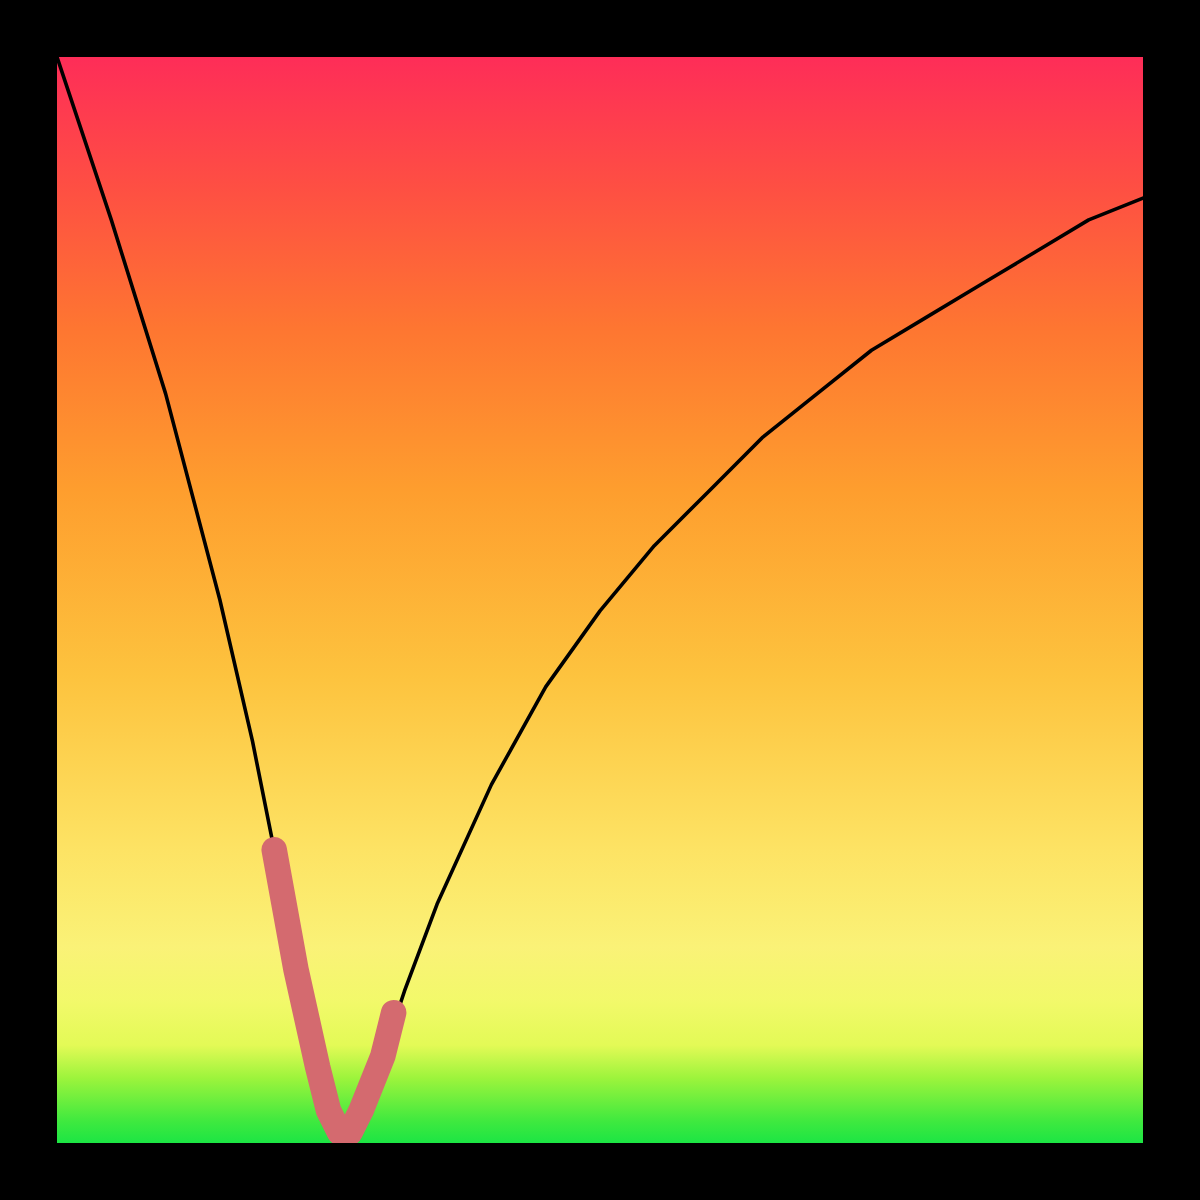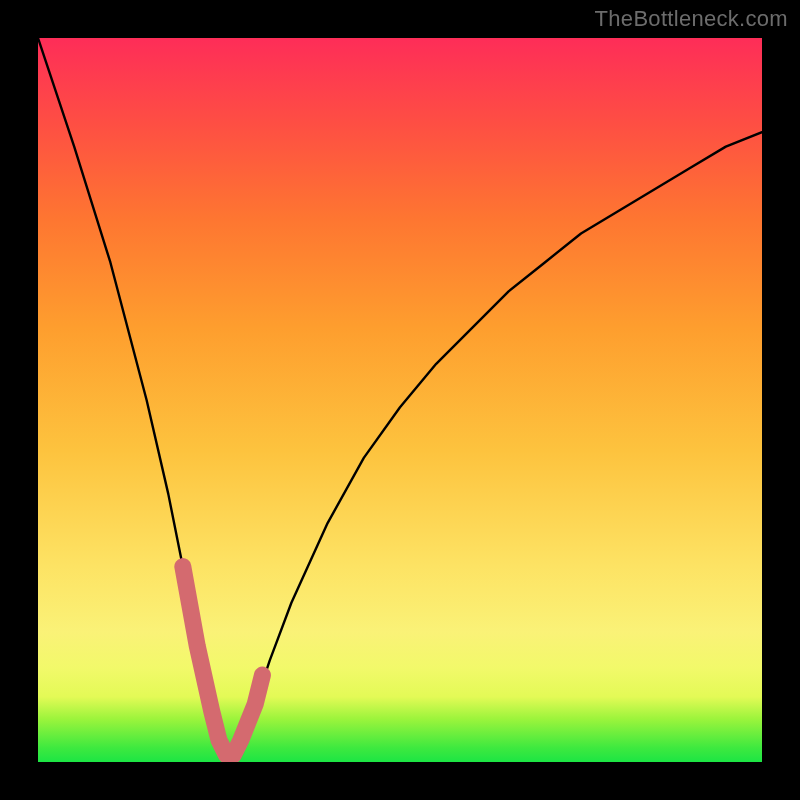--- a/index.html
+++ b/index.html
@@ -56,20 +56,19 @@
     left: 0;
     top: 0;
     width: 724px;
     height: 724px;
   }
 </style>
 </head>
 <body>
 
 <div class="frame">
-  <div class="watermark">TheBottleneck.com</div>
   <div class="plot-area">
     <svg class="curves" viewBox="0 0 724 724" preserveAspectRatio="none">
       <path fill="none" stroke="#000" stroke-width="2.4" stroke-linecap="round" stroke-linejoin="round" d="M0.00 0.00 L36.20 108.60 L72.40 224.44 L108.60 362.00 L130.32 456.12 L144.80 528.52 L159.28 600.92 L173.76 673.32 L181.00 702.28 L188.24 716.76 L195.48 716.76 L202.72 702.28 L217.20 666.08 L231.68 622.64 L253.40 564.72 L289.60 485.08 L325.80 419.92 L362.00 369.24 L398.20 325.80 L434.40 289.60 L470.60 253.40 L506.80 224.44 L543.00 195.48 L579.20 173.76 L615.40 152.04 L651.60 130.32 L687.80 108.60 L724.00 94.12"></path>
       <path fill="none" stroke="#D46A6F" stroke-width="17" stroke-linecap="round" stroke-linejoin="round" d="M144.80 528.52 L159.28 608.16 L173.76 673.32 L181.00 702.28 L188.24 716.76 L195.48 716.76 L202.72 702.28 L217.20 666.08 L224.44 637.12"></path>
     </svg>
   </div>
 </div>
 
 </body></html>

